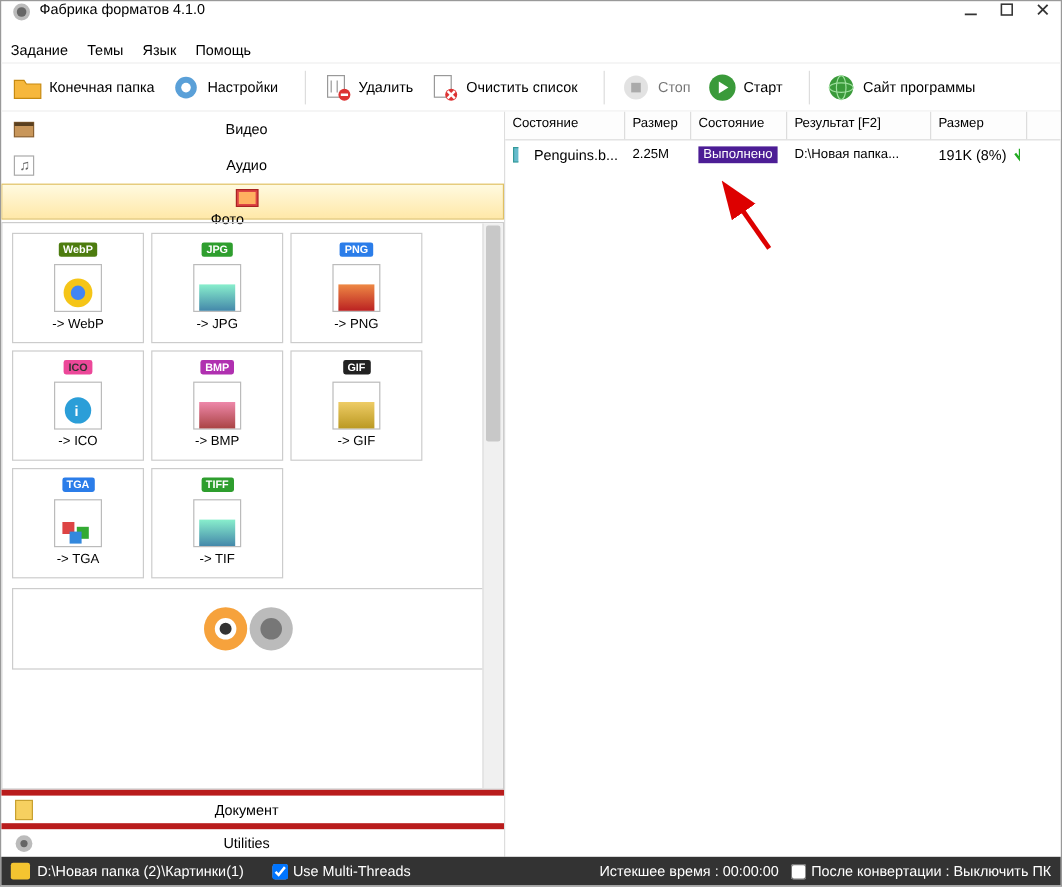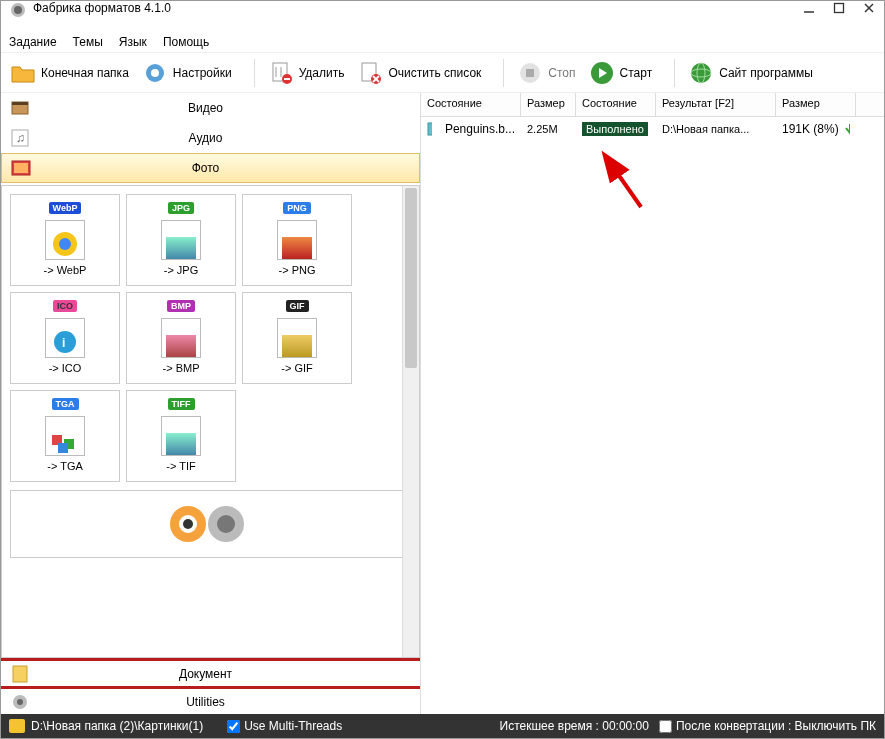--- a/index.html
+++ b/index.html
@@ -25,47 +25,47 @@
 
 .main { flex: 1; display: flex; overflow: hidden; }
 .left { width: 420px; display: flex; flex-direction: column; border-right: 1px solid #ddd; }
 .right { flex: 1; display: flex; flex-direction: column; }
 
 
 .cats { display:flex; flex-direction:column;}
 .cat-row { height: 30px; display: flex; align-items: center; padding: 0 8px; cursor: pointer; }
 .cat-row .cat-icon { width: 22px; height: 22px; margin-right: 10px; }
 .cat-row .cat-label { flex:1; text-align:center; padding-right:42px;}
-.cat-row.selected { background: linear-gradient(#fffae0,#ffe8a8); border:1px solid #e0c060;}
+.cat-row.selected { background: linear-gradient(#fffae0,#ffe8a8); border:1px solid #e0c060;flex-direction:column;}
 
 
 .fmt-scroll{flex:1; overflow:auto; border:1px solid #ccc; margin:2px 0 0 0; position:relative;}
 .fmt-grid { display: grid; grid-template-columns: repeat(3, 110px); gap: 6px; padding: 8px; }
 .fmt-cell { border: 1px solid #ccc; height: 92px; display: flex; flex-direction: column; align-items: center; justify-content: center; cursor: pointer; }
 .fmt-cell .badge { font-size:9px; font-weight:bold; color:#fff; padding:1px 4px; border-radius:2px; position:relative; top:-2px;}
 .fmt-cell .thumb { width:40px; height:40px; border:1px solid #bbb; background:#fff; display:flex; align-items:flex-end; justify-content:center; margin:4px 0;}
 .fmt-cell .thumb-inner{width:30px;height:22px;background:linear-gradient(#8ec,#48a);}
 .fmt-cell .fmt-label { font-size:11px; }
 .all-row{ height:68px;display:flex;align-items:center;justify-content:center;border:1px solid #ccc;margin:0 8px 8px;}
 .scroll-track-v{position:absolute;right:0;top:0;bottom:0;width:17px;background:#f0f0f0;border-left:1px solid #ddd;}
 .scroll-thumb-v{position:absolute;left:2px;right:2px;top:2px;height:180px;background:#c8c8c8;border-radius:2px;}
 
 
 .bottom-cats { }
-.bottom-cats .cat-row{height:28px;border-top:3px solid #b91c1c;}
+.bottom-cats .cat-row{height:28px;border-top:5px solid #b91c1c;}
 
 
 .tbl-head { height: 24px; display: flex; border-bottom: 1px solid #ddd; background:#fdfdfd;}
 .tbl-head .th { padding: 4px 6px; border-right: 1px solid #ddd; font-size:11px; overflow:hidden;white-space:nowrap;}
 .th-src{width:100px;} .th-sz1{width:55px;} .th-st{width:80px;} .th-res{width:120px;} .th-sz2{width:80px;}
 .tbl-body {flex:1; position:relative;}
 .tbl-row { height:24px; display:flex; align-items:center;}
 .tbl-row .td{padding:2px 6px;font-size:11px;overflow:hidden;white-space:nowrap;}
 .td-src{width:100px;display:flex;align-items:center;gap:13px;} .td-sz1{width:55px;} .td-st{width:80px;} .td-res{width:120px;} .td-sz2{width:80px;display:flex;align-items:center;gap:4px;}
-.status-done{background:#14532d;color:#fff;padding:1px 4px;font-size:11px;}
+.status-done{background:#4c1d95;color:#fff;padding:1px 4px;font-size:11px;}
 .arrow-annotation{position:absolute;top:30px;left:170px;pointer-events:none;}
 
 
 .statusbar { height: 24px; background: #333; color: #fff; display: flex; align-items:center; padding:0 8px; gap:10px; font-size:11px;}
 .statusbar .sb-left{display:flex;align-items:center;gap:6px;}
 .statusbar .sb-right{margin-left:auto;display:flex;align-items:center;gap:10px;}
 .statusbar input[type=checkbox]{vertical-align:middle;}
 .folder-icon{width:16px;height:14px;background:#f4c430;border-radius:2px;display:inline-block;}
 
 .sep{width:1px;height:28px;background:#ddd;margin:0 4px;}
@@ -210,21 +210,21 @@
               <rect x="2" y="4" width="18" height="14" fill="#d44" stroke="#a22"></rect>
               <rect x="4" y="6" width="14" height="10" fill="#ffb060"></rect>
             </svg></span>
         <span class="cat-label">Фото</span>
       </div>
     </div>
 
     <div class="fmt-scroll">
       <div class="fmt-grid">
         <div class="fmt-cell">
-            <span class="badge" style="background:#1d4ed8">WebP</span>
+            <span class="badge" style="background:#4d7c0f">WebP</span>
             <div class="thumb">
               <svg width="30" height="30">
                 <circle cx="15" cy="15" r="12" fill="#f5c518"></circle>
                 <circle cx="15" cy="15" r="6" fill="#4285f4"></circle>
               </svg>
             </div>
             <span class="fmt-label">-&gt; WebP</span>
           </div>
         <div class="fmt-cell">
             <span class="badge" style="background:#2e9e2e">JPG</span>

